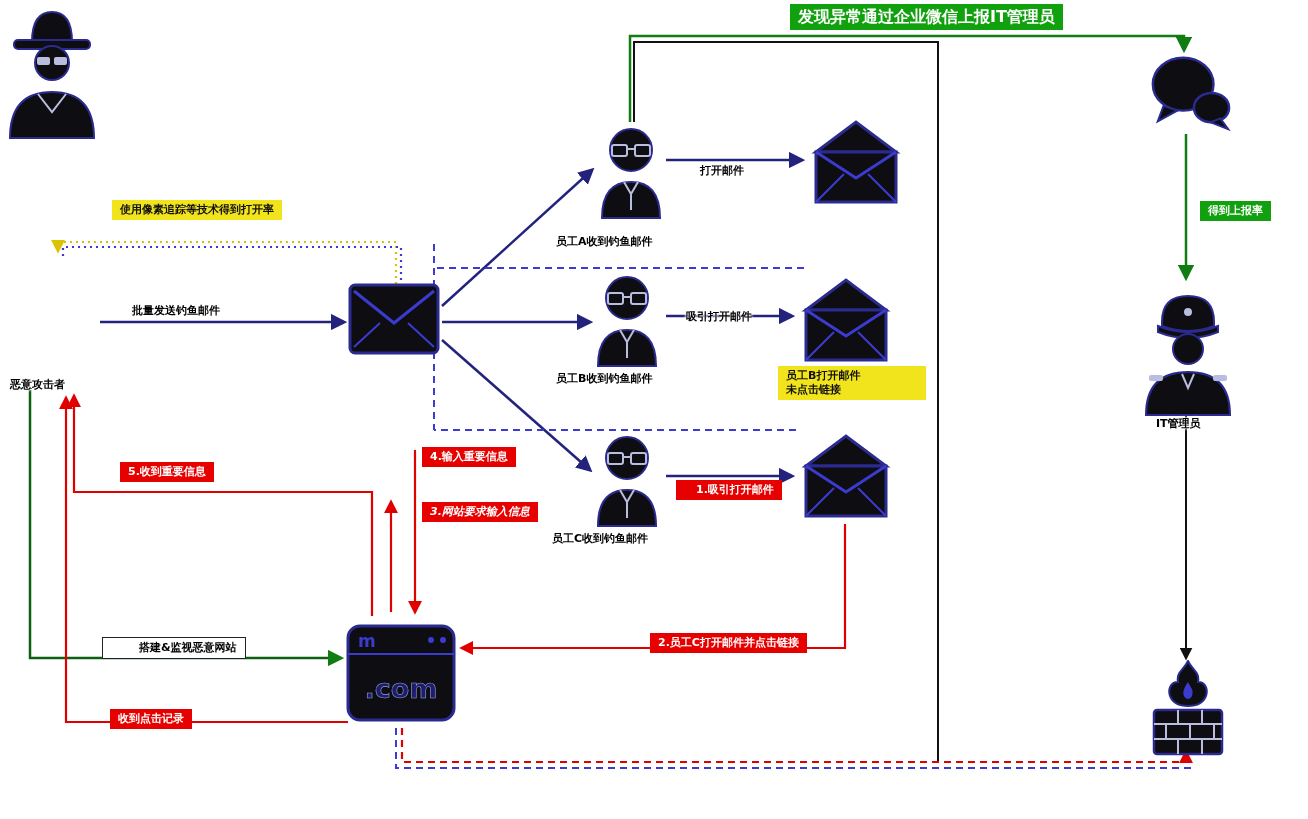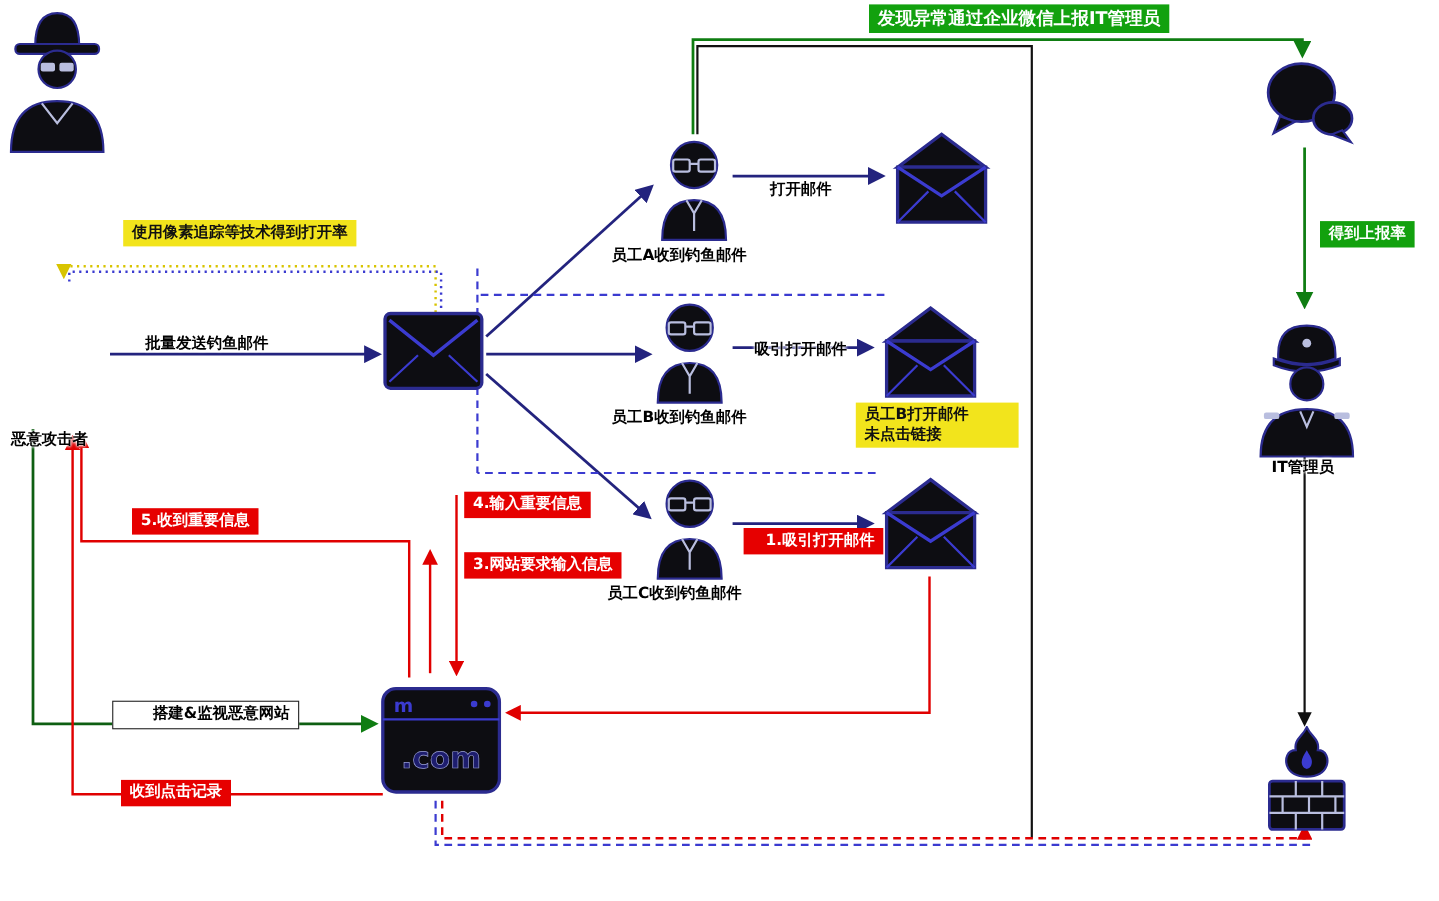--- a/index.html
+++ b/index.html
@@ -5,21 +5,21 @@
   html,body{margin:0;padding:0;background:#fff;}
   #canvas{
     position:relative;
     width:1308px;height:819px;
     background:#ffffff;
     font-family:"DejaVu Sans",sans-serif;
     overflow:hidden;
   }
   .abs{position:absolute;}
   .lbl{
-    font-size:14px;font-weight:700;line-height:1.25;
+    font-size:11px;font-weight:700;line-height:1.25;
     padding:3px 8px;white-space:nowrap;
   }
   .lbl-plain{
     background:transparent;color:#000;padding:0;
     text-shadow:0 0 3px #fff,0 0 3px #fff,0 0 2px #fff;
   }
   .lbl-yellow{background:#f2e41c;color:#111;}
   .lbl-red{background:#e60000;color:#fff;}
   .lbl-green{background:#12a10e;color:#fff;}
   .lbl-white{background:#fff;color:#000;border:1px solid #222;}
@@ -89,41 +89,41 @@
     <svg width="105" height="140" viewBox="0 0 105 140">
       <path d="M32,42 Q32,12 52,12 Q72,12 72,42 Z" fill="#0d0d12" stroke="#2b2b8f" stroke-width="2"></path>
       <rect x="14" y="40" width="76" height="9" rx="4" fill="#0d0d12" stroke="#2b2b8f" stroke-width="2"></rect>
       <circle cx="52" cy="63" r="17" fill="#0d0d12" stroke="#2b2b8f" stroke-width="2"></circle>
       <rect x="37" y="57" width="13" height="8" rx="2" fill="#b9bedf"></rect>
       <rect x="54" y="57" width="13" height="8" rx="2" fill="#b9bedf"></rect>
       <path d="M10,138 Q10,92 52,92 Q94,92 94,138 Z" fill="#0d0d12" stroke="#2b2b8f" stroke-width="2"></path>
       <path d="M38,94 L52,112 L66,94" fill="none" stroke="#b9bedf" stroke-width="2"></path>
     </svg>
   </div>
-  <div class="abs lbl lbl-plain" style="left:10px;top:392px;">恶意攻击者</div>
+  <div class="abs lbl lbl-plain" style="left:10px;top:378px;">恶意攻击者</div>
 
   <div class="abs" style="left:348px;top:283px;width:92px;height:72px;">
     <svg width="92" height="72" viewBox="0 0 92 72">
       <rect x="2" y="2" width="88" height="68" rx="5" fill="#0d0d12" stroke="#2b2b8f" stroke-width="3"></rect>
       <path d="M6,8 L46,40 L86,8" fill="none" stroke="#3b3bd0" stroke-width="3"></path>
       <path d="M6,64 L32,40 M86,64 L60,40" fill="none" stroke="#3b3bd0" stroke-width="2"></path>
     </svg>
   </div>
 
   <div class="abs" style="left:596px;top:118px;">
     <svg width="70" height="102" viewBox="0 0 70 102">
       <circle cx="35" cy="32" r="21" fill="#0d0d12" stroke="#2b2b8f" stroke-width="2"></circle>
       <rect x="16" y="27" width="15" height="11" rx="2" fill="none" stroke="#b9bedf" stroke-width="2"></rect>
       <rect x="39" y="27" width="15" height="11" rx="2" fill="none" stroke="#b9bedf" stroke-width="2"></rect>
       <path d="M31,31 H39" stroke="#b9bedf" stroke-width="2"></path>
       <path d="M6,100 Q6,64 35,64 Q64,64 64,100 Z" fill="#0d0d12" stroke="#2b2b8f" stroke-width="2"></path>
       <path d="M28,64 L35,76 L42,64 M35,76 V92" fill="none" stroke="#b9bedf" stroke-width="2"></path>
     </svg>
   </div>
-  <div class="abs lbl lbl-plain" style="left:556px;top:224px;">员工A收到钓鱼邮件</div>
+  <div class="abs lbl lbl-plain" style="left:556px;top:235px;">员工A收到钓鱼邮件</div>
 
   <div class="abs" style="left:592px;top:266px;">
     <svg width="70" height="102" viewBox="0 0 70 102">
       <circle cx="35" cy="32" r="21" fill="#0d0d12" stroke="#2b2b8f" stroke-width="2"></circle>
       <rect x="16" y="27" width="15" height="11" rx="2" fill="none" stroke="#b9bedf" stroke-width="2"></rect>
       <rect x="39" y="27" width="15" height="11" rx="2" fill="none" stroke="#b9bedf" stroke-width="2"></rect>
       <path d="M31,31 H39" stroke="#b9bedf" stroke-width="2"></path>
       <path d="M6,100 Q6,64 35,64 Q64,64 64,100 Z" fill="#0d0d12" stroke="#2b2b8f" stroke-width="2"></path>
       <path d="M28,64 L35,76 L42,64 M35,76 V92" fill="none" stroke="#b9bedf" stroke-width="2"></path>
     </svg>
@@ -222,24 +222,25 @@
   <div class="abs lbl lbl-yellow" style="left:112px;top:200px;">使用像素追踪等技术得到打开率</div>
 
   <div class="abs lbl lbl-green lbl-wide" style="left:790px;top:4px;">发现异常通过企业微信上报IT管理员</div>
 
   <div class="abs lbl lbl-plain" style="left:132px;top:304px;">批量发送钓鱼邮件</div>
 
   <div class="abs lbl lbl-red" style="left:676px;top:480px;padding-left:20px;">1.吸引打开邮件</div>
 
   <div class="abs lbl lbl-red" style="left:422px;top:447px;">4.输入重要信息</div>
 
-  <div class="abs lbl lbl-red" style="left:422px;top:502px;">3.网站要求输入信息</div>
+  <div class="abs lbl lbl-red" style="left:422px;top:502px;font-style:italic;">3.网站要求输入信息</div>
 
   <div class="abs lbl lbl-red" style="left:120px;top:462px;">5.收到重要信息</div>
 
+  <div class="abs lbl lbl-red" style="left:650px;top:633px;">2.员工C打开邮件并点击链接</div>
 
   <div class="abs lbl lbl-white" style="left:102px;top:637px;padding-left:36px;">搭建&amp;监视恶意网站</div>
 
   <div class="abs lbl lbl-red" style="left:110px;top:709px;">收到点击记录</div>
 
   <div class="abs lbl lbl-green" style="left:1200px;top:201px;">得到上报率</div>
 
 
 </div>
 

